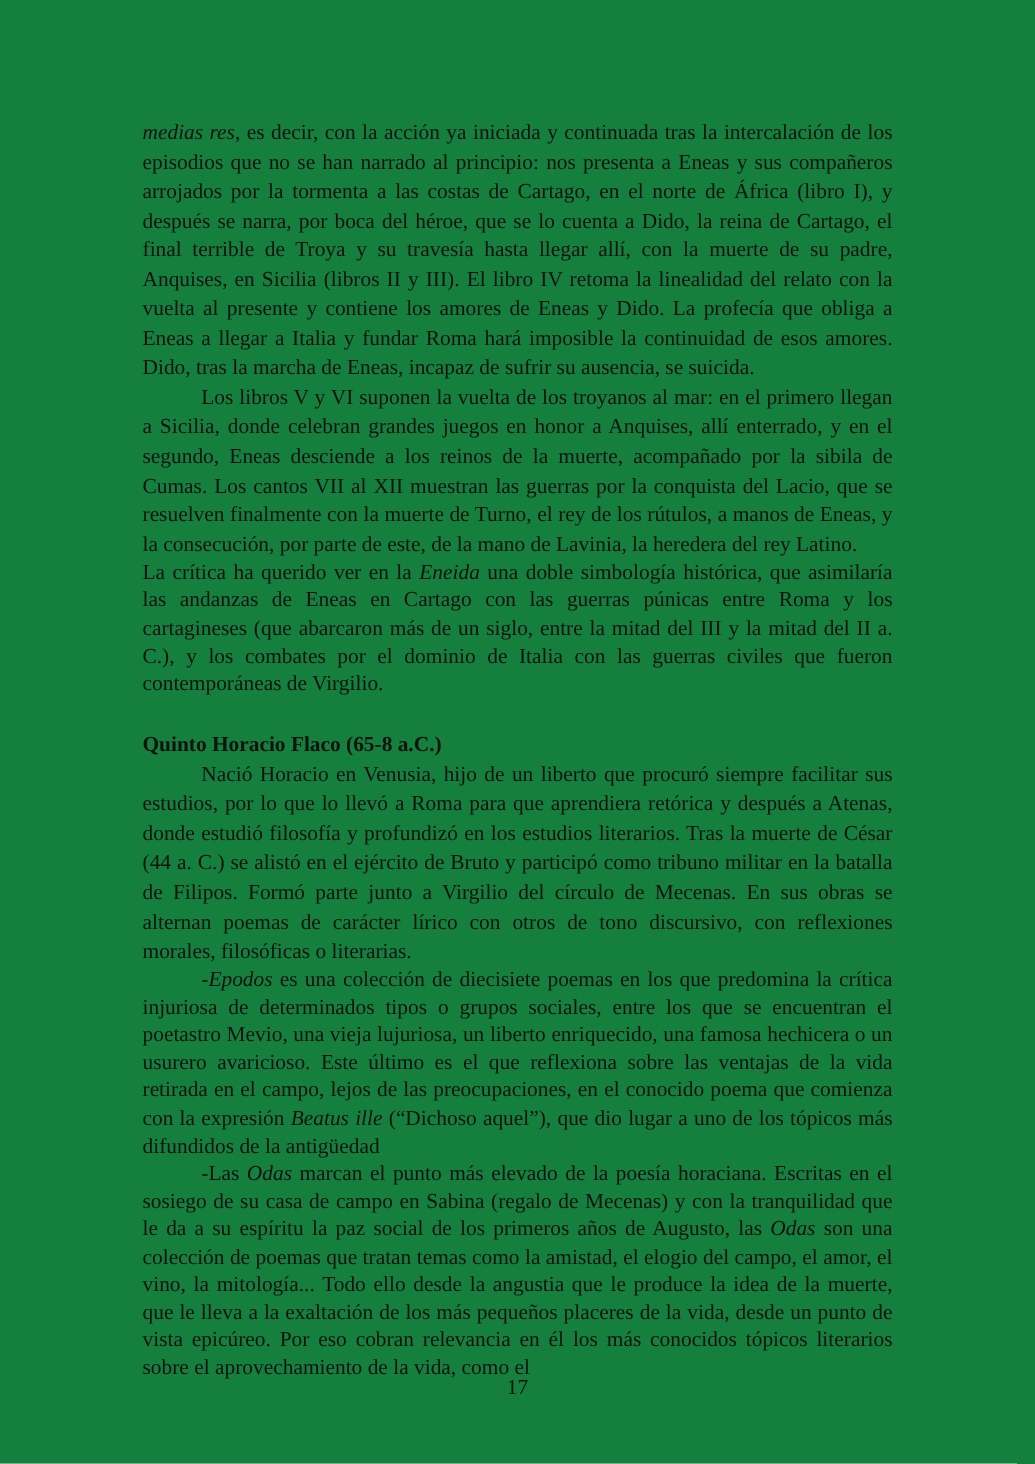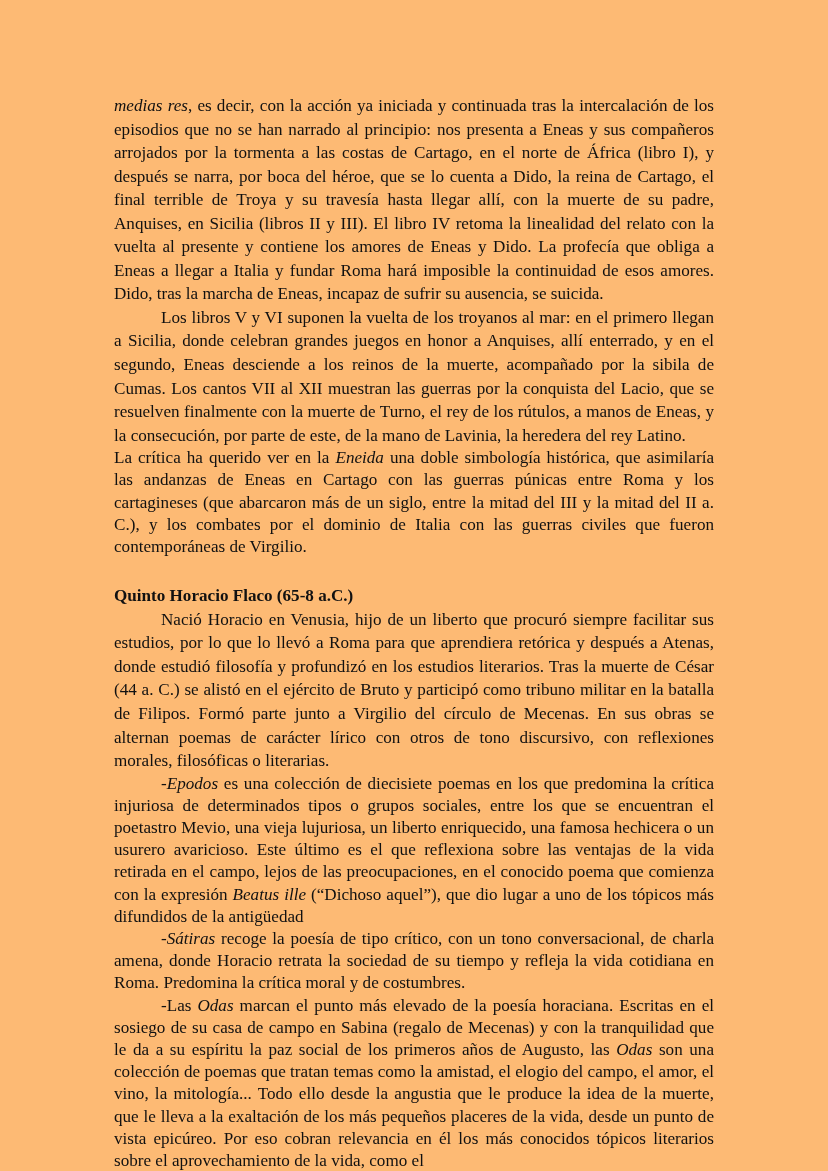--- a/index.html
+++ b/index.html
@@ -10,21 +10,21 @@
   }
   body {
     font-family: "Liberation Serif", "DejaVu Serif", serif;
     color: #111111;
   }
   #page {
     position: relative;
     width: 828px;
     height: 1171px;
     margin: 0 auto;
-    background: #fdba74;
+    background: #15803d;
     overflow: hidden;
     box-sizing: border-box;
   }
   #text-column {
     position: absolute;
     left: 114px;
     top: 94px;
     width: 600px;
   }
   p.para {
@@ -87,20 +87,20 @@
         <p class="para noindent tight"><span>La crítica ha querido ver en la </span><em>Eneida</em><span> una doble simbología histórica, que asimilaría las andanzas de Eneas en Cartago con las guerras púnicas entre Roma y los cartagineses (que abarcaron más de un siglo, entre la mitad del III y la mitad del II a. C.), y los combates por el dominio de Italia con las guerras civiles que fueron contemporáneas de Virgilio.</span></p>
       </div>
 
     <div class="gap-before-heading"></div>
 
     <h2 class="heading">Quinto Horacio Flaco (65-8 a.C.)</h2>
 
     <div id="blocks-after-heading">
         <p class="para indent"><span>Nació Horacio en Venusia, hijo de un liberto que procuró siempre facilitar sus estudios, por lo que lo llevó a Roma para que aprendiera retórica y después a Atenas, donde estudió filosofía y profundizó en los estudios literarios. Tras la muerte de César (44 a. C.) se alistó en el ejército de Bruto y participó como tribuno militar en la batalla de Filipos. Formó parte junto a Virgilio del círculo de Mecenas. En sus obras se alternan poemas de carácter lírico con otros de tono discursivo, con reflexiones morales, filosóficas o literarias.</span></p>
         <p class="para indent tight"><span>-</span><em>Epodos</em><span> es una colección de diecisiete poemas en los que predomina la crítica injuriosa de determinados tipos o grupos sociales, entre los que se encuentran el poetastro Mevio, una vieja lujuriosa, un liberto enriquecido, una famosa hechicera o un usurero avaricioso. Este último es el que reflexiona sobre las ventajas de la vida retirada en el campo, lejos de las preocupaciones, en el conocido poema que comienza con la expresión </span><em>Beatus ille</em><span> (“Dichoso aquel”), que dio lugar a uno de los tópicos más difundidos de la antigüedad</span></p>
-        <p class="para indent tight"><span>-</span><em>Sátiras</em><span> recoge la poesía de tipo crítico, con un tono conversacional, de charla amena, donde Horacio retrata la sociedad de su tiempo y refleja la vida cotidiana en Roma. Predomina la crítica moral y de costumbres.</span></p>
         <p class="para indent tight"><span>-Las </span><em>Odas</em><span> marcan el punto más elevado de la poesía horaciana. Escritas en el sosiego de su casa de campo en Sabina (regalo de Mecenas) y con la tranquilidad que le da a su espíritu la paz social de los primeros años de Augusto, las </span><em>Odas</em><span> son una colección de poemas que tratan temas como la amistad, el elogio del campo, el amor, el vino, la mitología... Todo ello desde la angustia que le produce la idea de la muerte, que le lleva a la exaltación de los más pequeños placeres de la vida, desde un punto de vista epicúreo. Por eso cobran relevancia en él los más conocidos tópicos literarios sobre el aprovechamiento de la vida, como el </span></p>
       </div>
 
   </div>
 
+  <div id="page-number">17</div>
 
 </div>
 
 </body></html>

